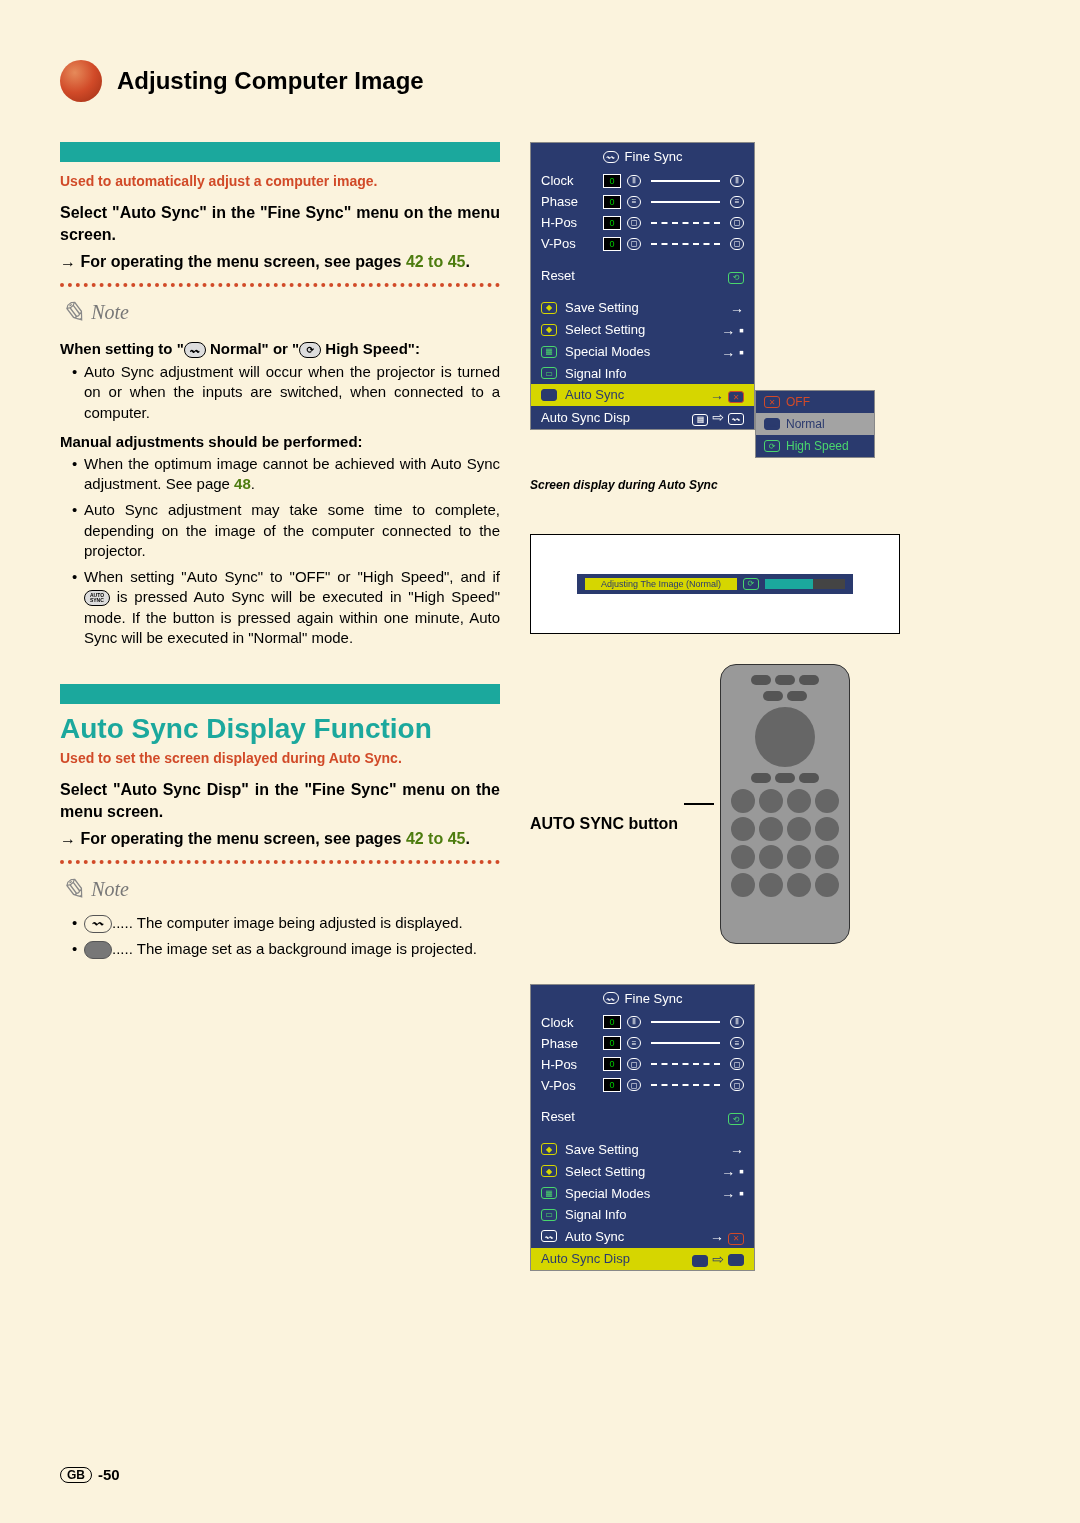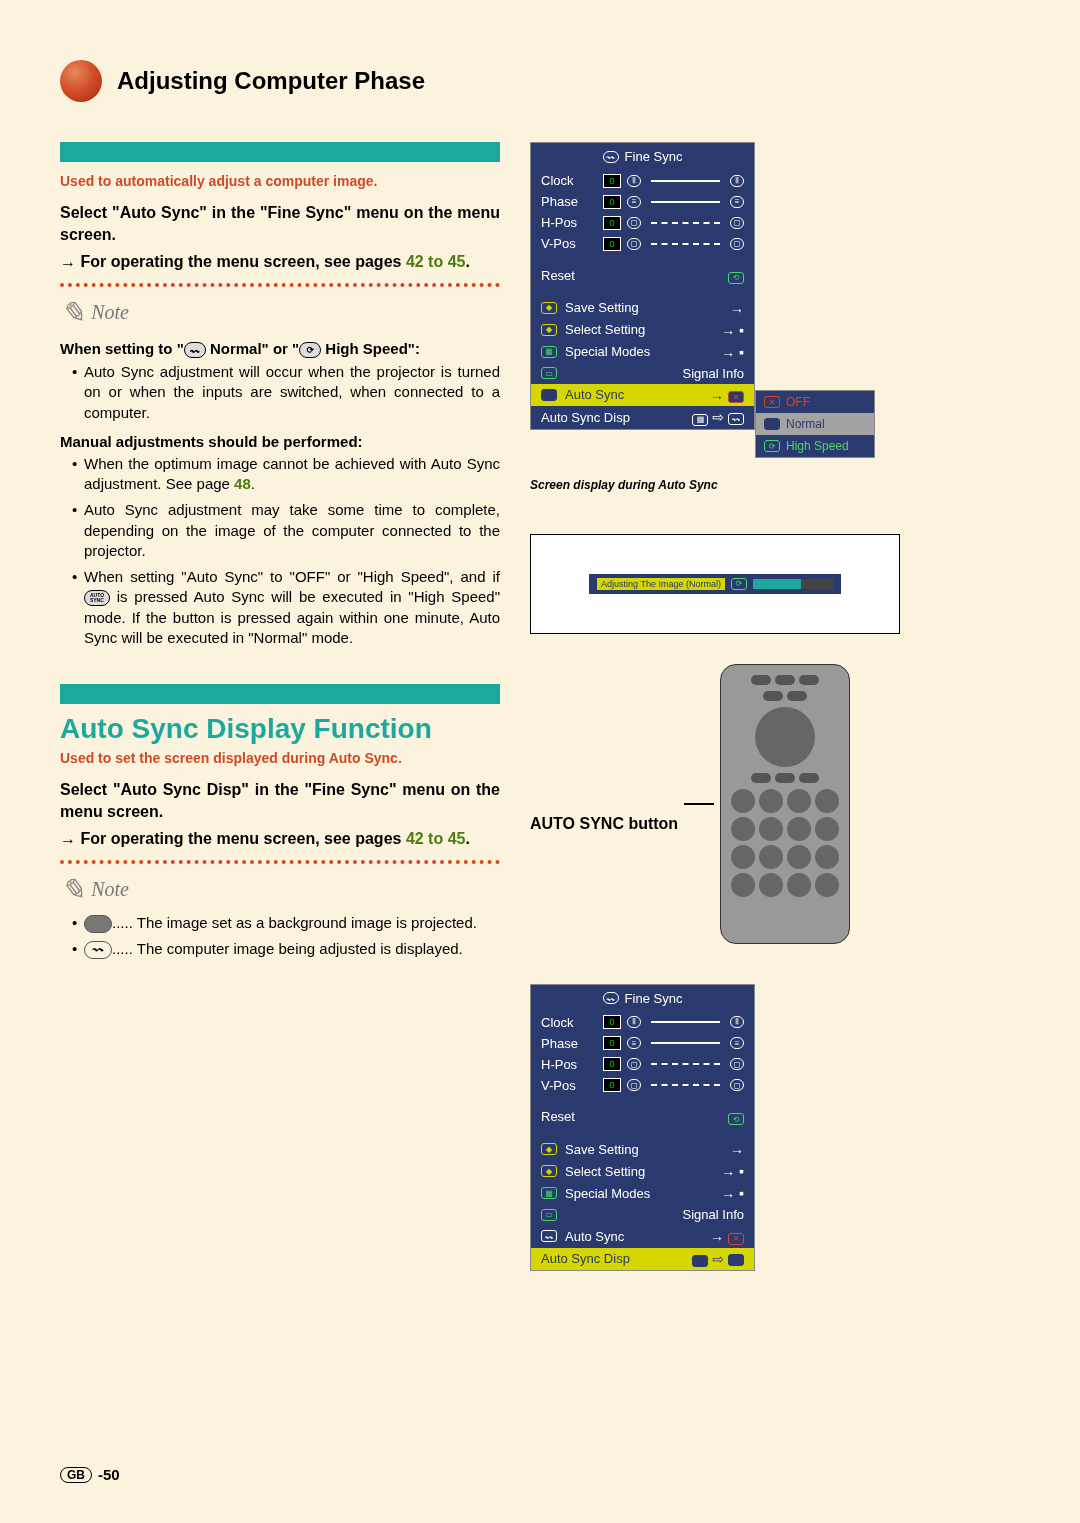--- a/index.html
+++ b/index.html
@@ -66,21 +66,21 @@
   .osd-title .sync-icon { width:16px; height:12px; border:1.5px solid #fff; border-radius:6px; display:inline-flex; align-items:center; justify-content:center; font-size:8px; }
   .osd-row {
     display: flex; align-items: center; padding: 3px 10px;
     gap: 6px;
   }
   .osd-label { width: 56px; color:inherit; }
   .slider-track { flex:1; height:2px; background:#fff; position:relative; margin:0 4px; }
   .slider-track.dash { background: none; border-top: 2px dashed #fff; }
   .knob { width:14px; height:12px; border:1.5px solid #fff; border-radius:6px; display:inline-flex; align-items:center; justify-content:center; font-size:8px; background:#2a3a6e; }
   .osd-spacer { height: 10px; }
-  .osd-item { display:flex; align-items:center; padding: 3px 10px; gap:8px;justify-content:space-between; }
+  .osd-item { display:flex; align-items:center; padding: 3px 10px; gap:8px; }
   .osd-item .right-arrow { margin-left:auto; font-size:14px; }
   .mini-icon { width:16px; height:12px; border:1px solid #fff; border-radius:3px; display:inline-flex; align-items:center; justify-content:center; font-size:8px; background:#2a3a6e; color:#fff; }
   .mini-icon.yellow { border-color:#d6d600; color:#d6d600;}
   .mini-icon.green { border-color:#4ad66d; color:#4ad66d;}
   .mini-icon.red { border-color:#d14a28; color:#d14a28;}
   .num-box { width:18px; height:14px; background:#000; color:#0c0; font-size:9px; display:inline-flex; align-items:center; justify-content:center; border:1px solid #fff;}
 
   
   .osd-side {
     width: 120px; position:absolute; left: 225px; top: 248px;
@@ -91,21 +91,21 @@
   .osd-side .opt-normal { background:#a3a3a3; color:#2a3a6e; }
   .osd-side .opt-high { background:#2a3a6e; color:#4ad66d; }
   .osd-wrap { position:relative; }
 
   .screen-cap { font-weight:bold; font-size:12px; margin-top: 18px; font-style: italic; }
   .screen-box {
     width: 370px; height: 100px; background:#fff; border:1.5px solid #000;
     display:flex; align-items:center; justify-content:center; margin-top:12px;
   }
   .adjust-bar { background:#2a3a6e; color:#fff; padding:4px 8px; display:flex; align-items:center; gap:6px; font-size:10px;}
-  .adjust-bar .title-chip { background:#d6d600; color:#2a3a6e; padding:1px 4px; font-size:9px;}
+  .adjust-bar .title-chip { background:#d6d600; color:#2a3a6e; padding:1px 16px; font-size:9px;}
   .bar-seg { width:80px; height:10px; background:linear-gradient(90deg,#1ba89d 60%,#444 60%); }
 
   .btn-cap { font-weight:bold; font-size:16px; margin-top:40px; }
   .remote-area { display:flex; align-items:center; gap:6px;justify-content:center; }
   .remote-line { flex:0 0 auto; width:30px; height:2px; background:#000;}
   .remote {
     width: 130px; height: 280px; border-radius: 16px;
     background: #999; border:1.5px solid #333; padding:10px;
     display:flex; flex-direction:column; gap:6px; align-items:center;
   }
@@ -118,21 +118,21 @@
   .osd2-position { margin-top: 10px; }
   
   .footer { position:absolute; bottom:40px; left:60px; display:flex; align-items:center; gap:6px; font-size:15px; }
   .gb-chip { border:1.5px solid #000; border-radius:10px; padding:0 6px; font-size:12px; font-weight:bold;}
 </style>
 </head>
 <body>
 
 <div class="header-row">
   <div class="red-dot"></div>
-  <div class="page-title">Adjusting Computer Phase</div>
+  <div class="page-title">Adjusting Computer Image</div>
 </div>
 
 <div class="content">
 
   <div class="left-col">
     <div class="teal-bar"></div>
     <div class="red-sub">Used to automatically adjust a computer image.</div>
     <div class="bold-para">Select "Auto Sync" in the "Fine Sync" menu on the menu screen.</div>
     <div class="bold-para">
       <span class="arrow"></span><span>→ For operating the menu screen, see pages </span><span class="pagelink">42 to 45</span><span>.</span>
@@ -166,22 +166,22 @@
     <div class="bold-para">Select "Auto Sync Disp" in the "Fine Sync" menu on the menu screen.</div>
     <div class="bold-para">
       <span class="arrow"></span><span>→ For operating the menu screen, see pages </span><span class="pagelink">42 to 45</span><span>.</span>
     </div>
     <div class="dotted"></div>
     <div class="note-row">
       <span class="swash">✎</span>
       <span>Note</span>
     </div>
     <ul class="bullets">
+      <li><span class="icon-wave">〰</span><span>..... The computer image being adjusted is displayed.</span></li>
       <li><span class="icon-img"></span><span>..... The image set as a background image is projected.</span></li>
-      <li><span class="icon-wave">〰</span><span>..... The computer image being adjusted is displayed.</span></li>
     </ul>
   </div>
 
   <div class="right-col">
     <div class="osd-wrap">
       <div class="osd">
         <div class="osd-title">
           <span class="sync-icon">〰</span>
           <span>Fine Sync</span>
         </div>

